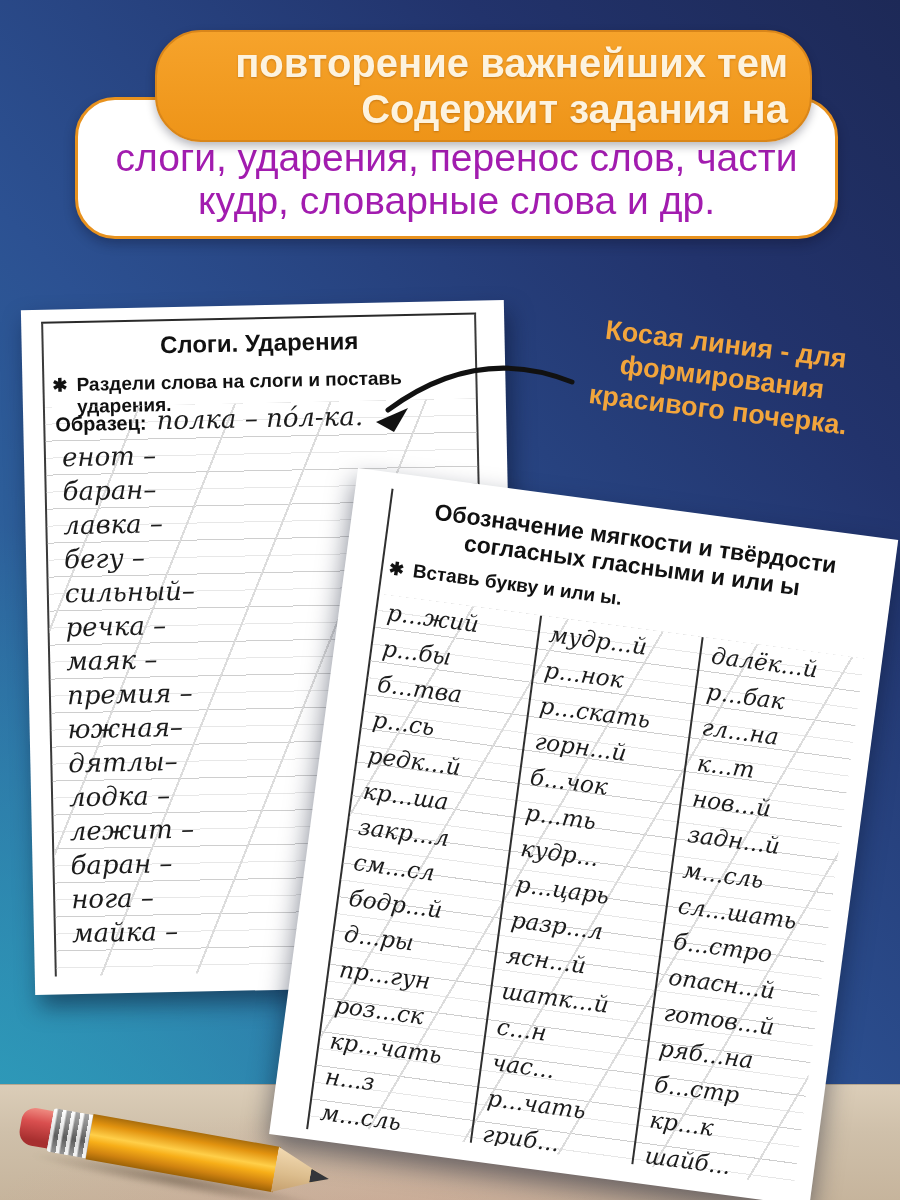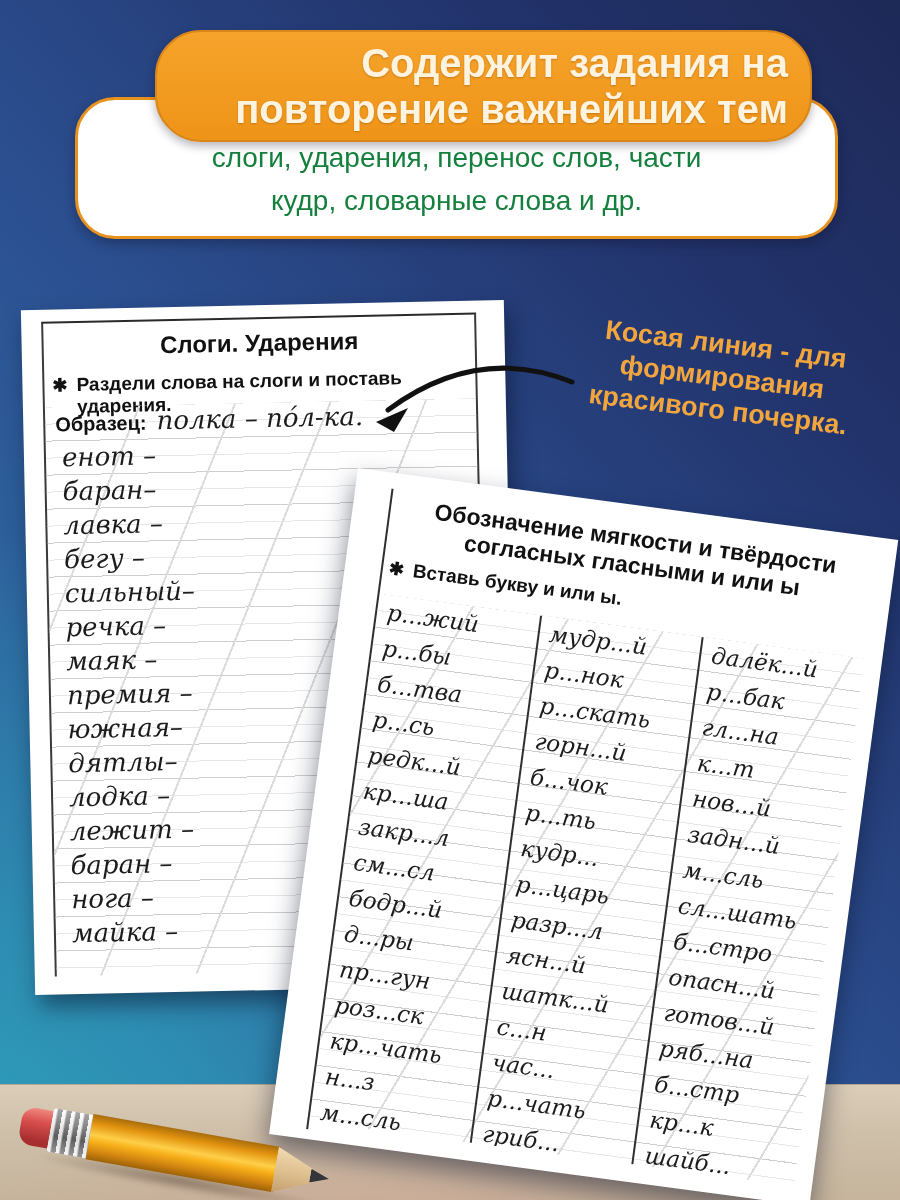--- a/index.html
+++ b/index.html
@@ -41,21 +41,21 @@
     border-radius:46px;box-shadow:0 4px 10px rgba(10,10,30,.3);
     display:flex;flex-direction:column;justify-content:center;align-items:flex-end;
     padding-right:22px;box-sizing:border-box;}
   .banner div{color:#fdf3df;font-size:40px;line-height:46px;font-weight:bold;
     text-shadow:0 1px 2px rgba(120,60,0,.35);white-space:nowrap;}
   .subtitle-box{position:absolute;left:75px;top:97px;width:763px;height:142px;z-index:9;
     background:#fff;border:3px solid #e8921e;border-radius:40px;
     box-shadow:0 5px 12px rgba(10,10,30,.3);
     display:flex;flex-direction:column;justify-content:flex-end;align-items:center;
     padding-bottom:14px;box-sizing:border-box;}
-  .subtitle-box div{color:#15803d;font-size:28px;line-height:43px;white-space:nowrap;}
+  .subtitle-box div{color:#a21caf;font-size:39px;line-height:43px;white-space:nowrap;}
   
   .annotation{position:absolute;left:552px;top:328px;width:340px;z-index:12;
     transform:rotate(7deg);text-align:center;color:#f2a53c;font-weight:bold;
     font-size:27px;line-height:33px;}
   .arrow{position:absolute;left:362px;top:352px;z-index:12;}
   
   .page{position:absolute;background:#fff;}
   .page-left{left:28px;top:305px;width:483px;height:685px;z-index:4;
     transform:rotate(-1.2deg);box-shadow:5px 12px 22px rgba(8,16,40,.5);}
   .page-right{left:358px;top:468px;width:545px;height:672px;z-index:5;
@@ -92,22 +92,22 @@
     font-size:23px;line-height:34px;color:#1c1c1c;padding-left:10px;white-space:nowrap;}
 </style>
 </head>
 <body>
 
 <div class="stage">
 
   <div class="desk"></div>
 
   <div class="banner">
+    <div>повторение важнейших тем</div>
     <div>Содержит задания на</div>
-    <div>повторение важнейших тем</div>
   </div>
 
   <div class="subtitle-box">
     <div>слоги, ударения, перенос слов, части</div>
     <div>кудр, словарные слова и др.</div>
   </div>
 
   <div class="page page-left">
     <div class="lp-table">
       <div class="lp-title">Слоги. Ударения</div>

